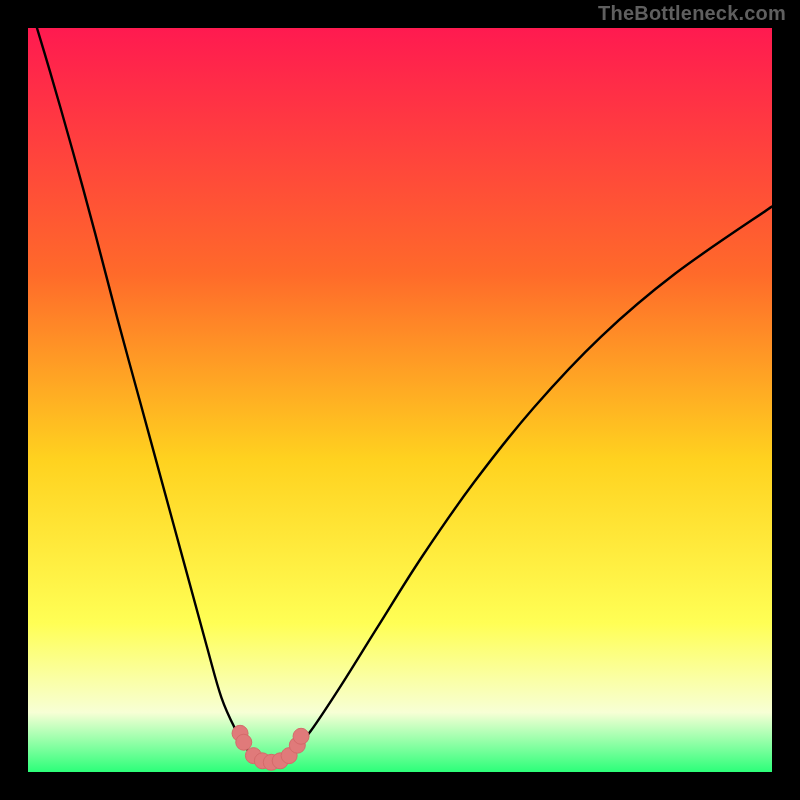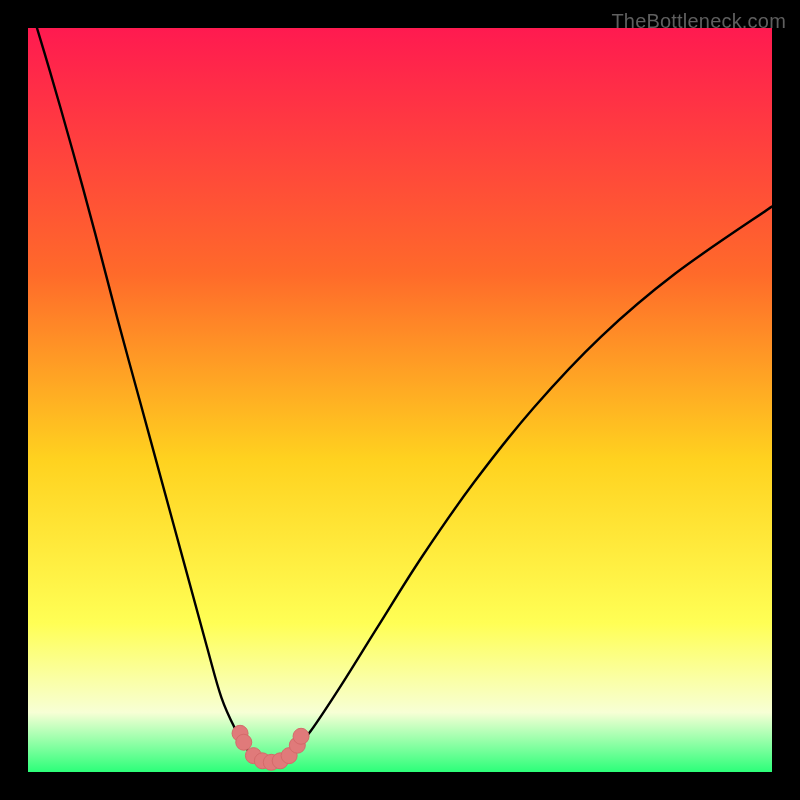--- a/index.html
+++ b/index.html
@@ -29,24 +29,23 @@
   }
   svg {
     display: block;
   }
   .watermark {
     position: absolute;
     top: 2px;
     right: 14px;
     color: #5f5f5f;
     font-size: 20px;
-    font-weight: 400;
+    font-weight: 700;
     letter-spacing: 0.2px;
     user-select: none;
-    margin-top: 8px;
   }
 </style>
 </head>
 <body>
 
 <div class="frame"></div>
 
 <div class="plot-wrap">
   <svg id="plot-svg" width="744" height="744" viewBox="0 0 744 744">
     <defs>

